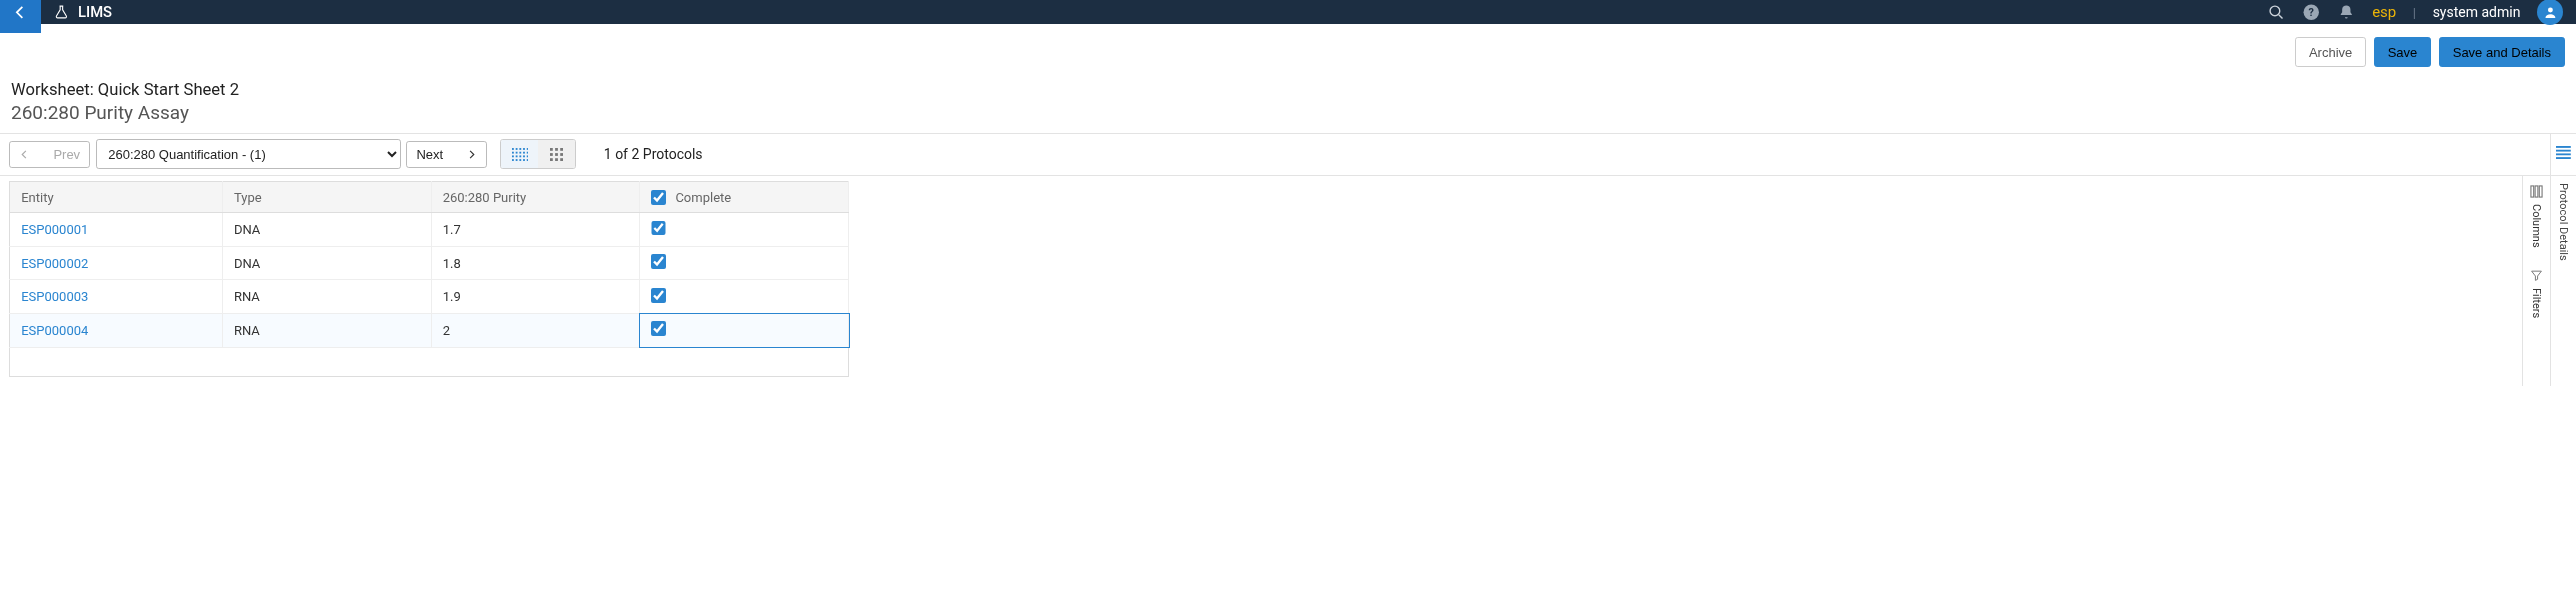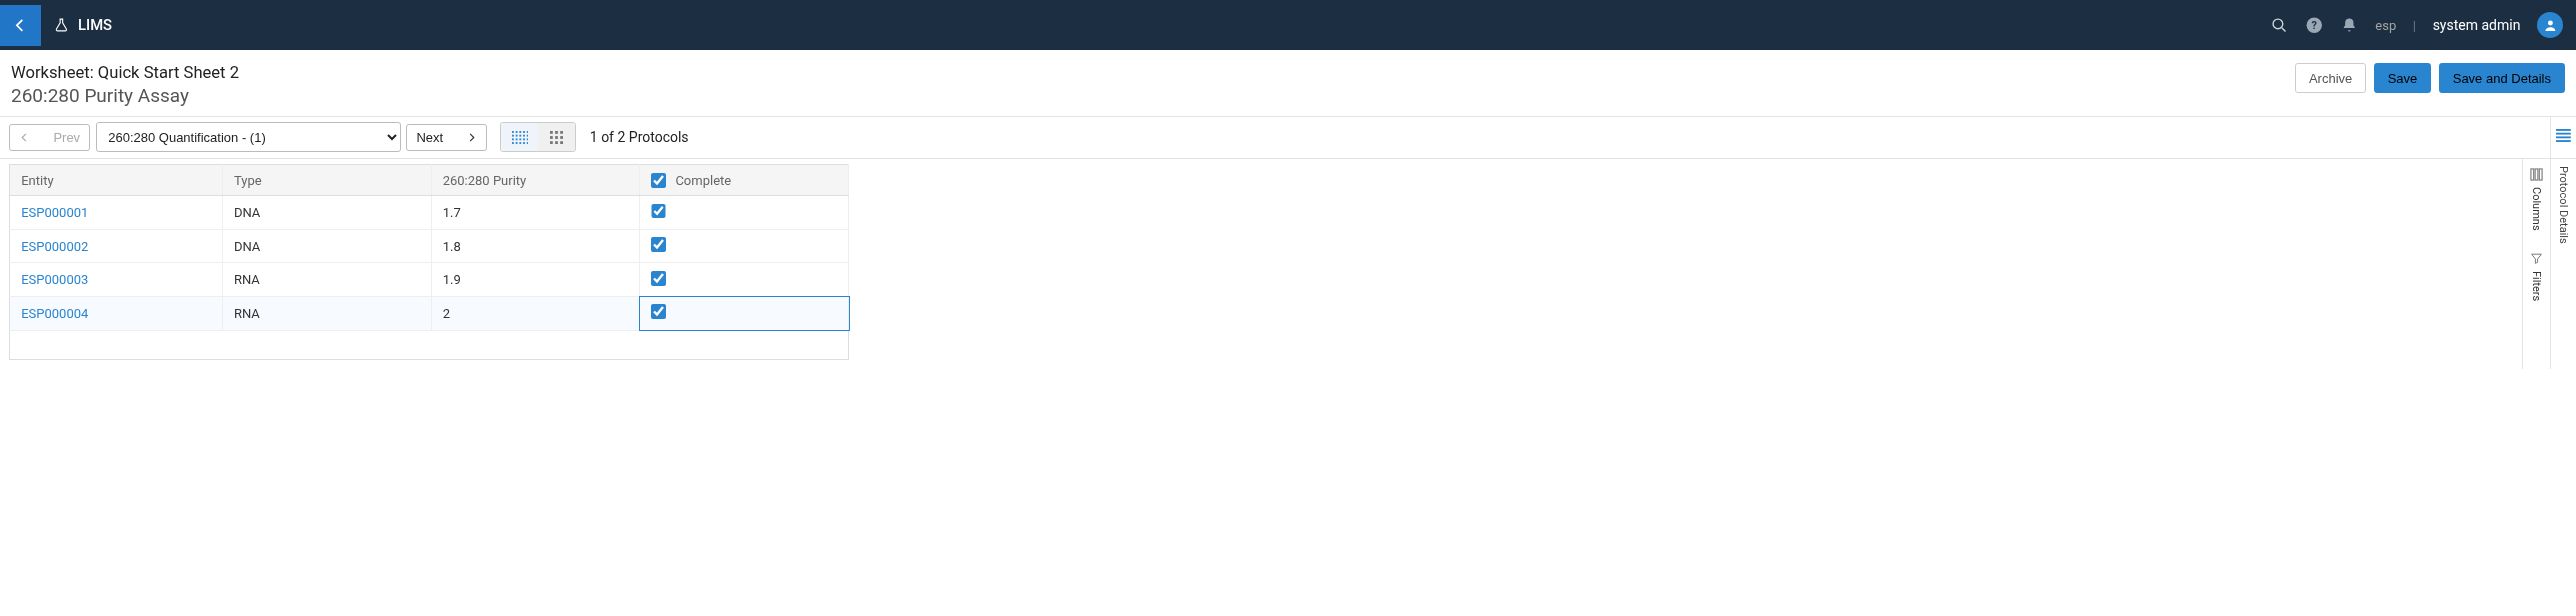--- a/index.html
+++ b/index.html
@@ -1,47 +1,47 @@
 <!DOCTYPE html>
 <html style="font-size:14.8px"><head>
 <meta charset="utf-8">
 <style>
 * { box-sizing: border-box; margin: 0; padding: 0; }
 body { font-family: -apple-system, BlinkMacSystemFont, "Segoe UI", Roboto, Helvetica, Arial, sans-serif; font-size: 13px; color: #333; background: #fff; }
 
 
-.topbar { display: flex; align-items: center; height: 50px; background: #1c2e42; color: #fff; }
+.topbar { display: flex; align-items: center; height: 24px; background: #1c2e42; color: #fff; }
 .topbar-back { width: 41px; height: 41px; background: #2176c7; display: flex; align-items: center; justify-content: center; cursor: pointer; }
 .topbar-brand { display: flex; align-items: center; gap: 9.2px; padding: 0 13px; font-size: 14.8px; font-weight: 500; }
 .topbar-spacer { flex: 1; }
 .topbar-right { display: flex; align-items: center; gap: 16.6px; padding-right: 13px; }
 .topbar-icon { width: 18.5px; height: 18.5px; display: flex; align-items: center; justify-content: center; cursor: pointer; color: #ccd3db; }
-.topbar-user-label { color: #a3a3a3; font-size: 13px; }
+.topbar-user-label { color: #eab308; font-size: 15px; }
 .topbar-user-name { color: #fff; font-size: 14px; }
 .topbar-divider { color: #6b7a8c; }
 .avatar { width: 26px; height: 26px; border-radius: 50%; background: #2a85d0; display: flex; align-items: center; justify-content: center; }
 
 
 .header-row { display: flex; align-items: flex-start; justify-content: space-between; padding: 13px 11px 9.2px 11px; }
 .header-titles { display: flex; flex-direction: column; gap: 1.8px; }
-.page-title { font-size: 16.6px; color: #222; font-weight: 400; }
+.page-title { font-size: 16.6px; color: #222; font-weight: 400; margin-top: 43px; }
 .page-subtitle { font-size: 19px; color: #555; }
 .header-actions { display: flex; gap: 7.4px; }
 .btn { border: 0.9px solid #ccc; background: #fff; color: #555; padding: 6.5px 13px; font-size: 13px; border-radius: 2.8px; cursor: pointer; }
 .btn-primary { background: #2a85d0; border-color: #2a85d0; color: #000000; }
 
 
 .toolbar { display: flex; align-items: center; padding: 5.5px 9.2px; border-top: 0.9px solid #e3e3e3; border-bottom: 0.9px solid #e3e3e3; gap: 5.5px; position: relative; }
 .nav-btn { display: flex; align-items: center; gap: 23px; border: 0.9px solid #bbb; background: #fff; padding: 4.6px 9.2px; border-radius: 2.8px; font-size: 13px; cursor: pointer; color: #222; }
 .nav-btn.disabled { color: #aaa; cursor: default; }
 .nav-select { border: 0.9px solid #bbb; background: #fff; padding: 5.5px 7.4px; border-radius: 2.8px; font-size: 13px; min-width: 305px; color: #222; }
 .view-toggle { display: flex; margin-left: 7.4px; border: 0.9px solid #ccc; border-radius: 2.8px; overflow: hidden; }
 .view-toggle-btn { width: 37px; height: 28px; display: flex; align-items: center; justify-content: center; background: #f0f0f0; cursor: pointer; }
 .view-toggle-btn.active { background: #eef4fa; }
-.protocol-count { margin-left: 8px; font-size: 14px; color: #222; }
+.protocol-count { margin-left: 22px; font-size: 14px; color: #222; }
 
 
 .content-wrap { display: flex; }
 .table-area { flex: 1; padding: 5.5px 9.2px 9.2px 9.2px; }
 .sidepanel { width: 28px; border-left: 0.9px solid #e3e3e3; display: flex; flex-direction: column; align-items: center; padding-top: 9.2px; gap: 22px; }
 .sidepanel-detail { width: 26px; border-left: 0.9px solid #e3e3e3; display: flex; flex-direction: column; align-items: center; padding-top: 7.4px; gap: 5.5px; }
 .vtext { writing-mode: vertical-rl; text-orientation: mixed; font-size: 11px; color: #333; }
 .sidepanel-item { display: flex; flex-direction: column; align-items: center; gap: 5.5px; cursor: pointer; }
 
 

